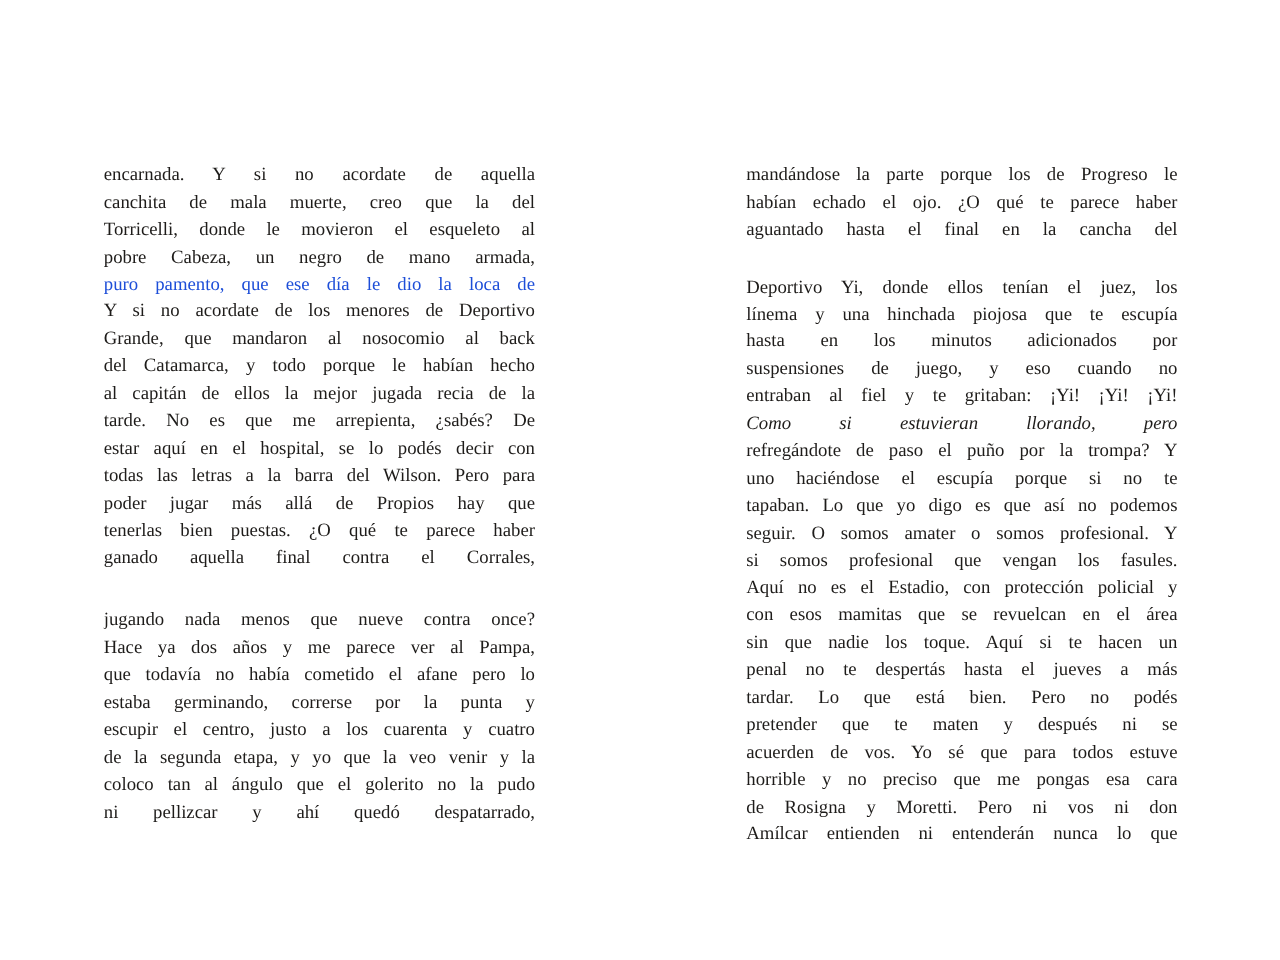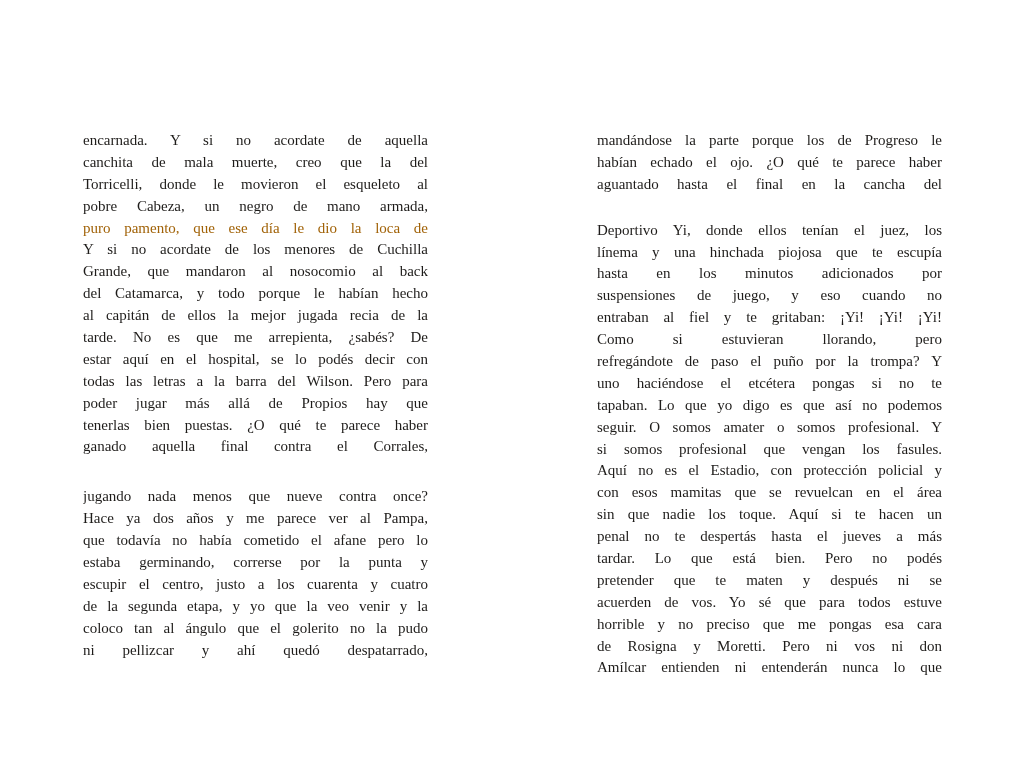--- a/index.html
+++ b/index.html
@@ -43,22 +43,22 @@
 </style>
 </head>
 <body style="background: rgb(255, 255, 255);">
 
 <div class="spread">
   <div class="text-column left">
       <div class="line" style="color: rgb(30, 28, 26);">encarnada. Y si no acordate de aquella</div>
       <div class="line" style="color: rgb(30, 28, 26);">canchita de mala muerte, creo que la del</div>
       <div class="line" style="color: rgb(30, 28, 26);">Torricelli, donde le movieron el esqueleto al</div>
       <div class="line" style="color: rgb(30, 28, 26);">pobre Cabeza, un negro de mano armada,</div>
-      <div class="line" style="color: #a16207;">puro pamento, que ese día le dio la loca de</div>
-      <div class="line" style="color: rgb(30, 28, 26);">Y si no acordate de los menores de Cuchilla</div>
+      <div class="line" style="color: #1d4ed8;">puro pamento, que ese día le dio la loca de</div>
+      <div class="line" style="color: rgb(30, 28, 26);">Y si no acordate de los menores de Deportivo</div>
       <div class="line" style="color: rgb(30, 28, 26);">Grande, que mandaron al nosocomio al back</div>
       <div class="line" style="color: rgb(30, 28, 26);">del Catamarca, y todo porque le habían hecho</div>
       <div class="line" style="color: rgb(30, 28, 26);">al capitán de ellos la mejor jugada recia de la</div>
       <div class="line" style="color: rgb(30, 28, 26);">tarde. No es que me arrepienta, ¿sabés? De</div>
       <div class="line" style="color: rgb(30, 28, 26);">estar aquí en el hospital, se lo podés decir con</div>
       <div class="line" style="color: rgb(30, 28, 26);">todas las letras a la barra del Wilson. Pero para</div>
       <div class="line" style="color: rgb(30, 28, 26);">poder jugar más allá de Propios hay que</div>
       <div class="line" style="color: rgb(30, 28, 26);">tenerlas bien puestas. ¿O qué te parece haber</div>
       <div class="line" style="color: rgb(30, 28, 26);">ganado aquella final contra el Corrales,</div>
       <div class="line" style="color: rgb(30, 28, 26); margin-top: 28px;">jugando nada menos que nueve contra once?</div>
@@ -72,23 +72,23 @@
     </div>
   <div class="text-column right">
       <div class="line" style="color: rgb(30, 28, 26);">mandándose la parte porque los de Progreso le</div>
       <div class="line" style="color: rgb(30, 28, 26);">habían echado el ojo. ¿O qué te parece haber</div>
       <div class="line" style="color: rgb(30, 28, 26);">aguantado hasta el final en la cancha del</div>
       <div class="line" style="color: rgb(30, 28, 26); margin-top: 24px;">Deportivo Yi, donde ellos tenían el juez, los</div>
       <div class="line" style="color: rgb(30, 28, 26);">línema y una hinchada piojosa que te escupía</div>
       <div class="line" style="color: rgb(30, 28, 26);">hasta en los minutos adicionados por</div>
       <div class="line" style="color: rgb(30, 28, 26);">suspensiones de juego, y eso cuando no</div>
       <div class="line" style="color: rgb(30, 28, 26);">entraban al fiel y te gritaban: ¡Yi! ¡Yi! ¡Yi!</div>
-      <div class="line" style="color: rgb(30, 28, 26);">Como si estuvieran llorando, pero</div>
+      <div class="line" style="color: rgb(30, 28, 26); font-style: italic;">Como si estuvieran llorando, pero</div>
       <div class="line" style="color: rgb(30, 28, 26);">refregándote de paso el puño por la trompa? Y</div>
-      <div class="line" style="color: rgb(30, 28, 26);">uno haciéndose el etcétera pongas si no te</div>
+      <div class="line" style="color: rgb(30, 28, 26);">uno haciéndose el escupía porque si no te</div>
       <div class="line" style="color: rgb(30, 28, 26);">tapaban. Lo que yo digo es que así no podemos</div>
       <div class="line" style="color: rgb(30, 28, 26);">seguir. O somos amater o somos profesional. Y</div>
       <div class="line" style="color: rgb(30, 28, 26);">si somos profesional que vengan los fasules.</div>
       <div class="line" style="color: rgb(30, 28, 26);">Aquí no es el Estadio, con protección policial y</div>
       <div class="line" style="color: rgb(30, 28, 26);">con esos mamitas que se revuelcan en el área</div>
       <div class="line" style="color: rgb(30, 28, 26);">sin que nadie los toque. Aquí si te hacen un</div>
       <div class="line" style="color: rgb(30, 28, 26);">penal no te despertás hasta el jueves a más</div>
       <div class="line" style="color: rgb(30, 28, 26);">tardar. Lo que está bien. Pero no podés</div>
       <div class="line" style="color: rgb(30, 28, 26);">pretender que te maten y después ni se</div>
       <div class="line" style="color: rgb(30, 28, 26);">acuerden de vos. Yo sé que para todos estuve</div>

